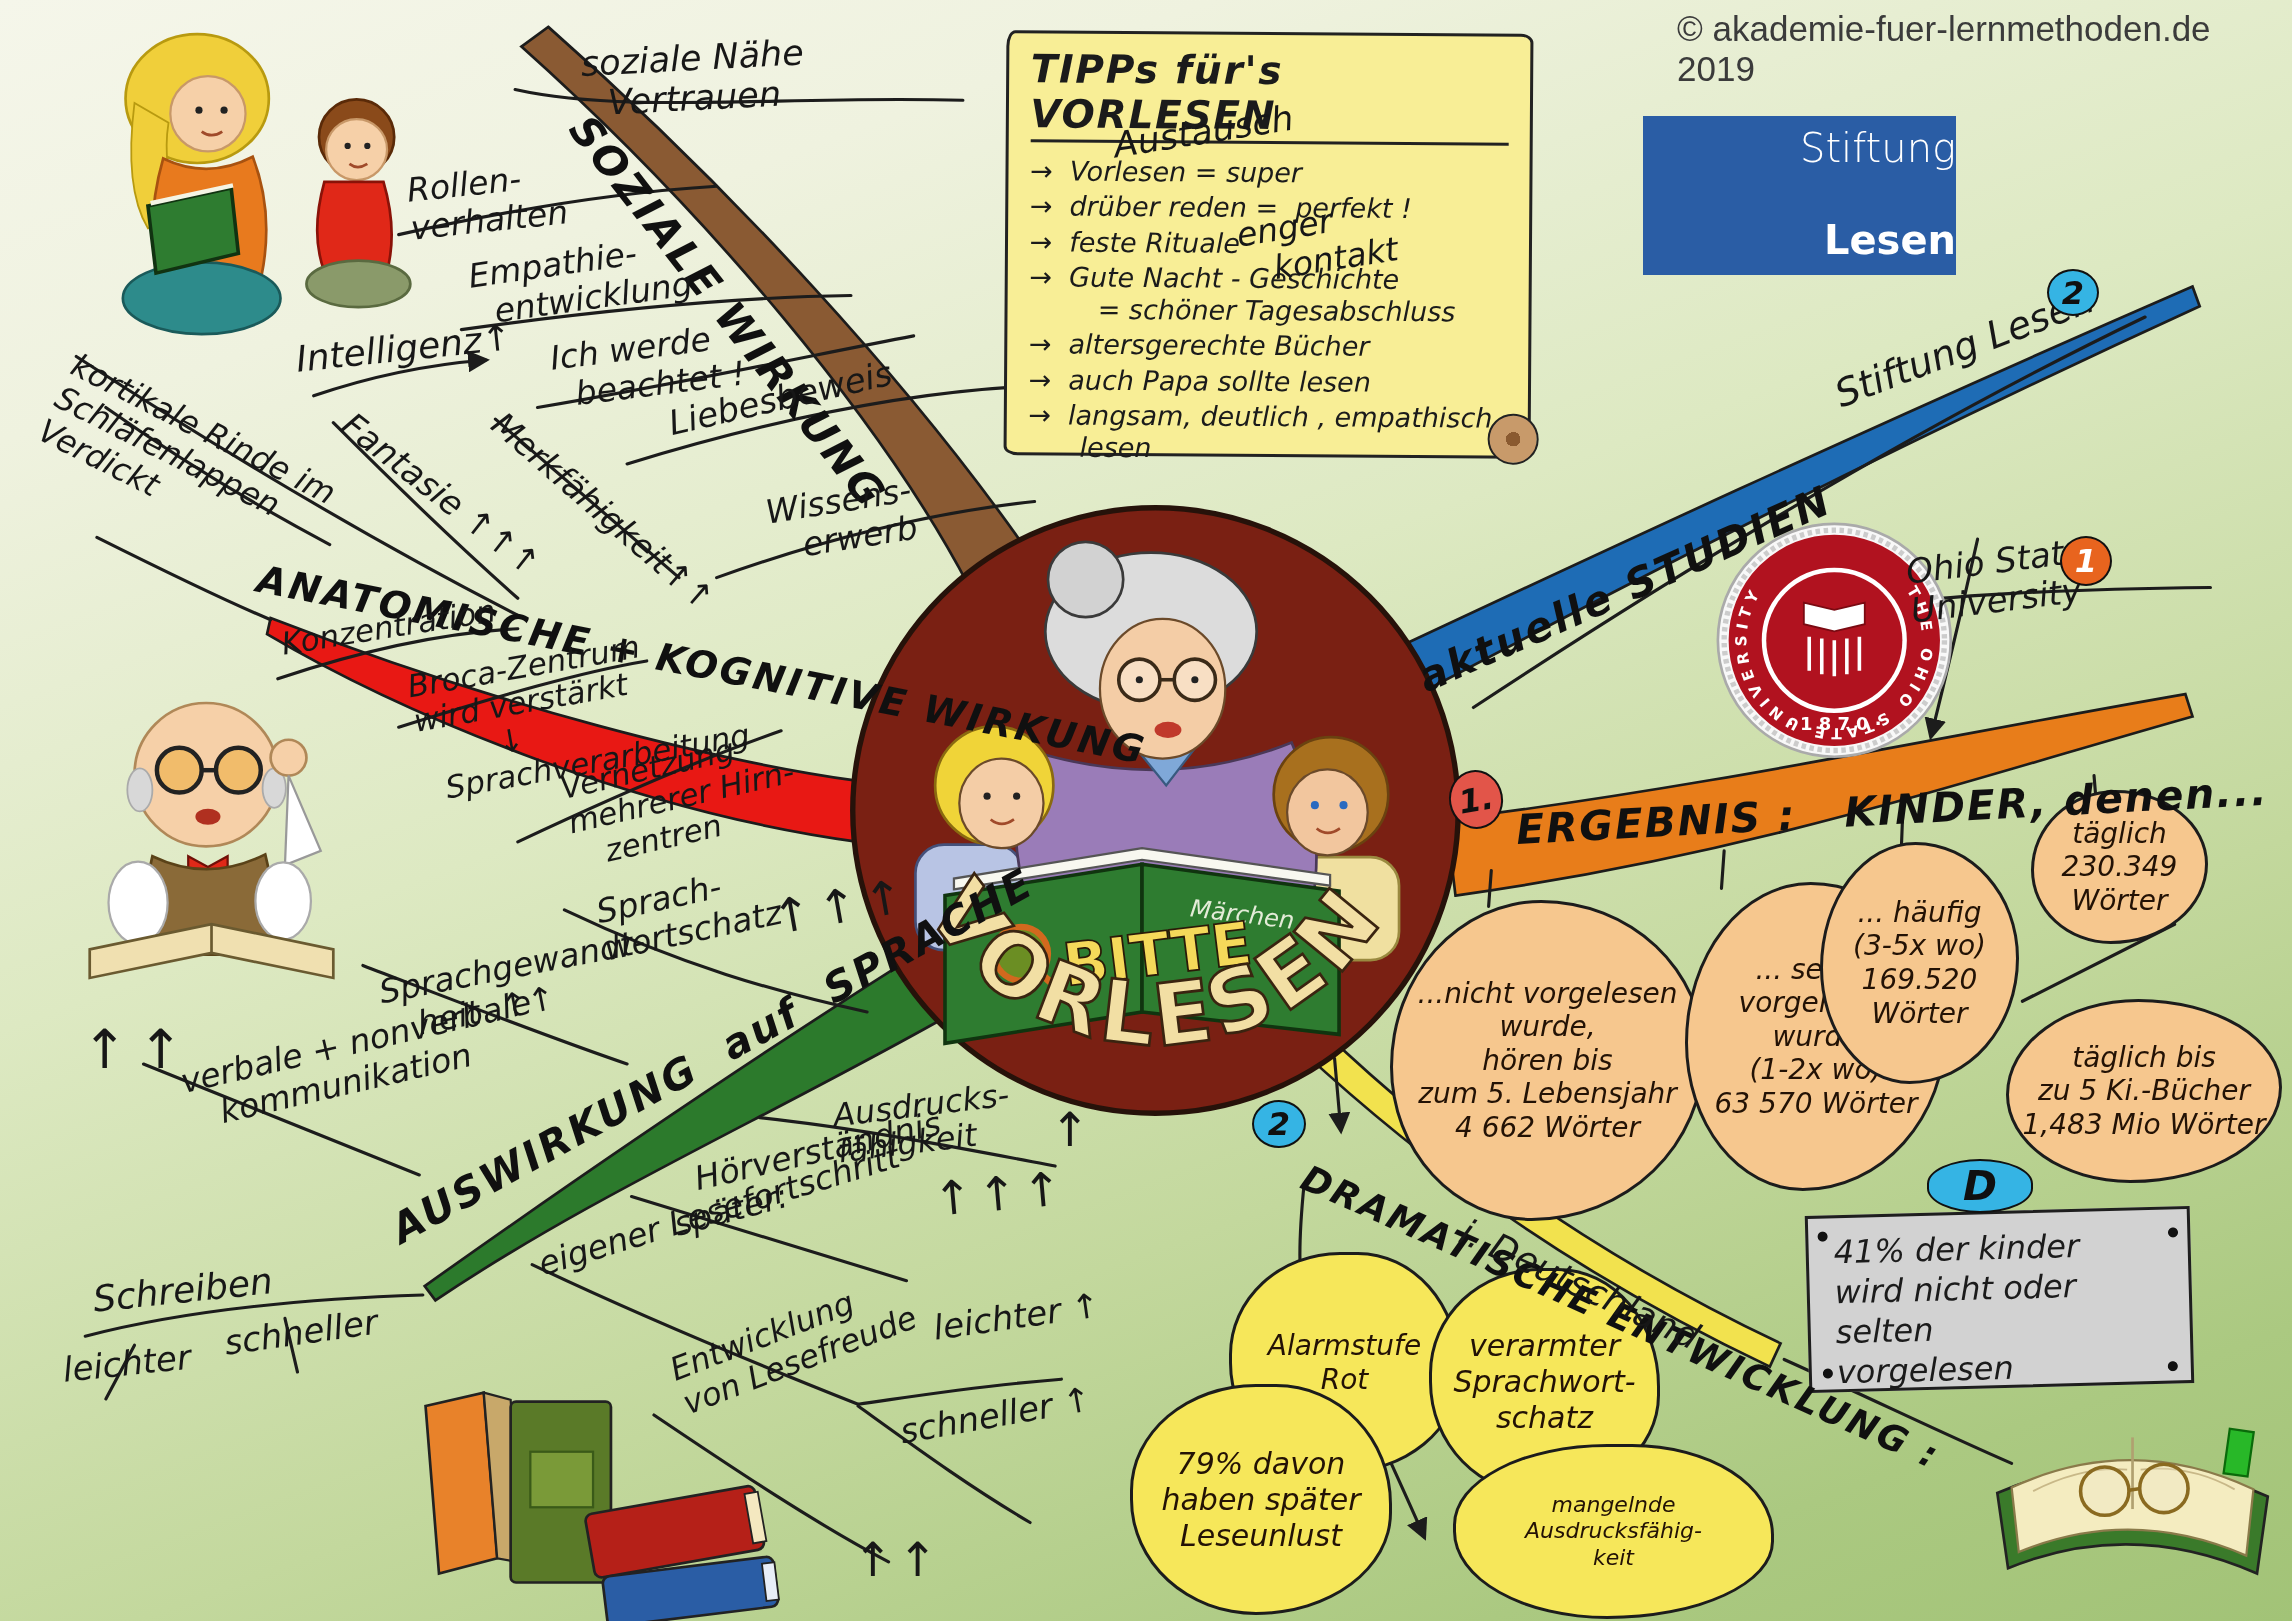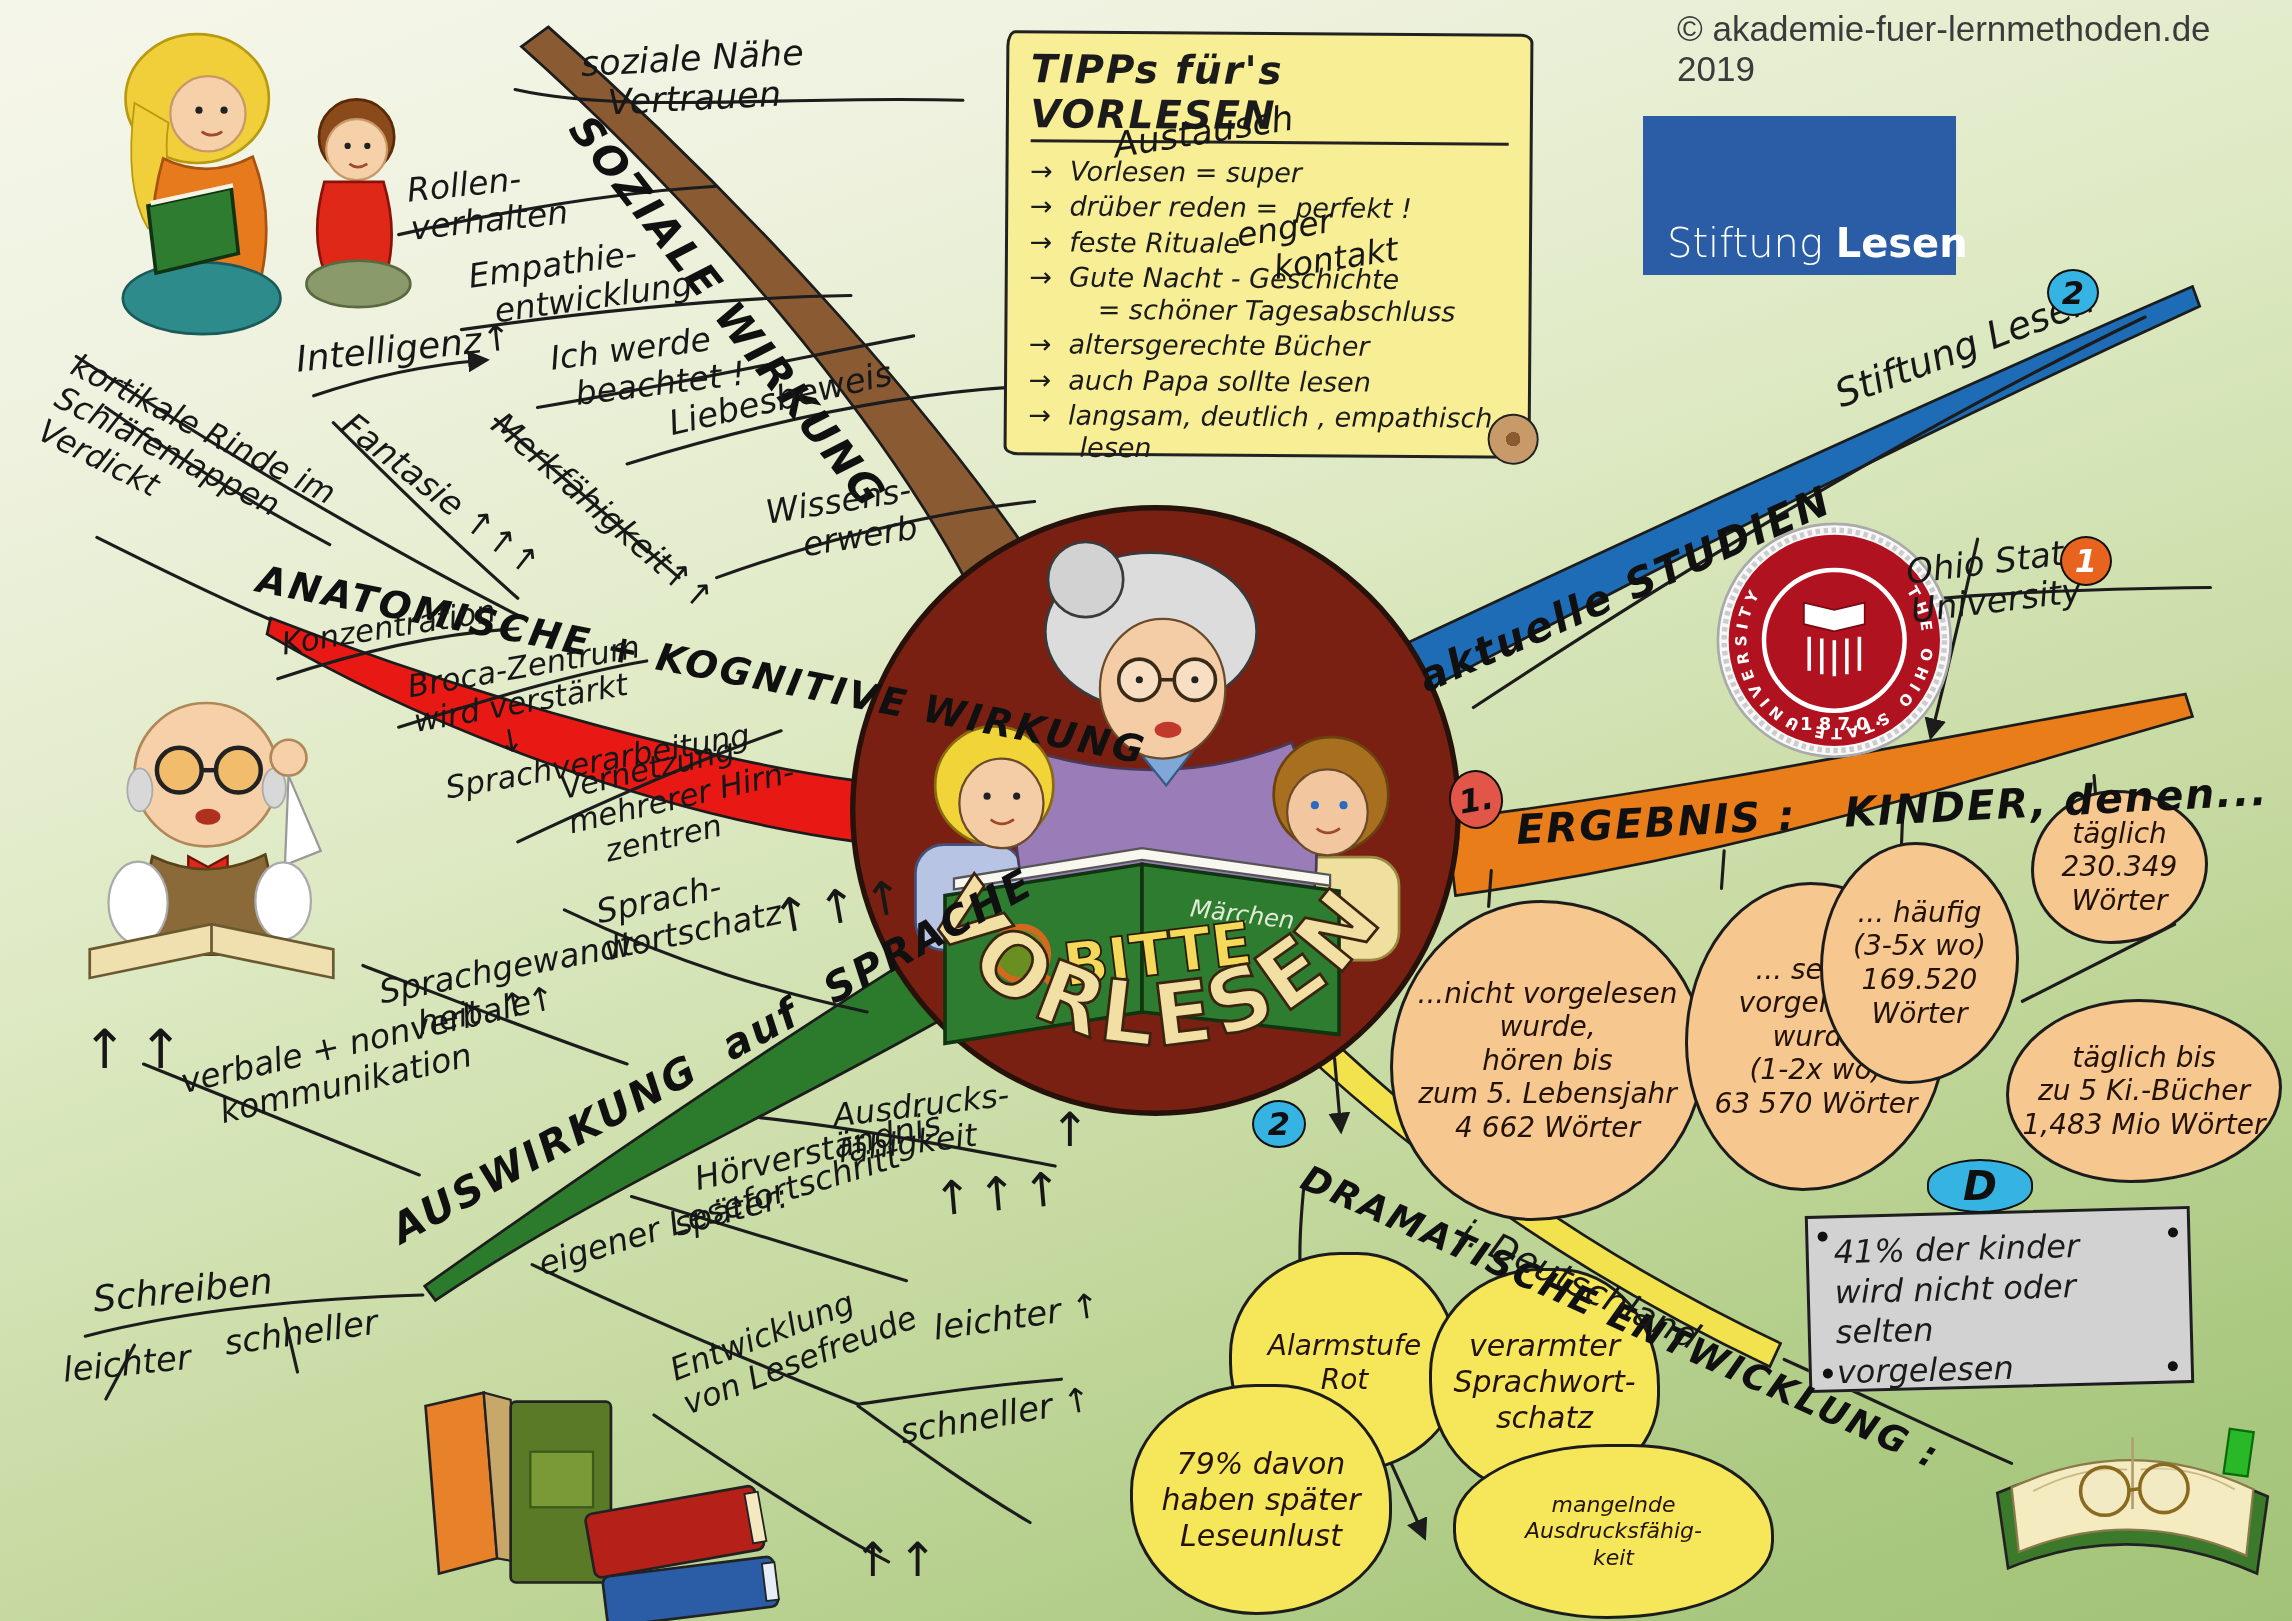--- a/index.html
+++ b/index.html
@@ -23,21 +23,21 @@
       font-weight:bold;font-style:italic;font-size:32px;color:#101010;box-sizing:border-box;}
   .scroll{position:absolute;z-index:2;left:1005px;top:32px;width:527px;height:425px;background:var(--scroll-yellow);
       border:3.6px solid #222;border-radius:9px 12.5px 7.2px 14.3px / 16px 9px 14.3px 9px;transform:rotate(.4deg);
       padding:12.5px 21.5px;box-sizing:border-box;}
   .scroll-title{font-size:39px;font-weight:bold;font-style:italic;letter-spacing:1.8px;border-bottom:3.6px solid #222;
       display:inline-block;padding-bottom:3.6px;margin-bottom:9px;}
   .tip-item{font-size:27px;font-style:italic;margin:3.6px 0;white-space:pre-wrap;line-height:1.18;}
   .curl{position:absolute;right:-10.7px;bottom:-9px;width:47px;height:47px;border-radius:50%;
       background:radial-gradient(circle at 50% 50%, #8a5a30 0 7.2px, #c89a6a 7.2px 100%);border:2.7px solid #222;}
   .logo{position:absolute;z-index:3;left:1643px;top:116px;width:313px;height:159px;background:var(--logo-blue);
-      display:flex;align-items:flex-end;padding:9px 24px;box-sizing:border-box;color:#fff;font-size:40px;}
+      display:flex;align-items:flex-end;padding:9px 0;box-sizing:border-box;color:#fff;font-size:40px;flex-direction:column;}
   .plaque{position:absolute;z-index:2;left:1807px;top:1211px;width:385px;height:177px;background:#d2d2d2;
       border:3.6px solid #1e1e1e;transform:rotate(-1.5deg);padding:14.3px 9px 9px 25px;box-sizing:border-box;
       font-size:32px;font-style:italic;white-space:pre-wrap;line-height:1.25;
       background-image:radial-gradient(circle at 14.3px 18px,#111 4.5px,transparent 5.4px),
                        radial-gradient(circle at calc(100% - 14.3px) 23px,#111 4.5px,transparent 5.4px),
                        radial-gradient(circle at 16px calc(100% - 16px),#111 4.5px,transparent 5.4px),
                        radial-gradient(circle at calc(100% - 18px) calc(100% - 14.3px),#111 4.5px,transparent 5.4px);}
   .copyright{position:absolute;z-index:3;left:1677px;top:9px;font-size:35px;color:#3b3b3b;font-family:"Liberation Sans",sans-serif;}
 </style>
 </head>

